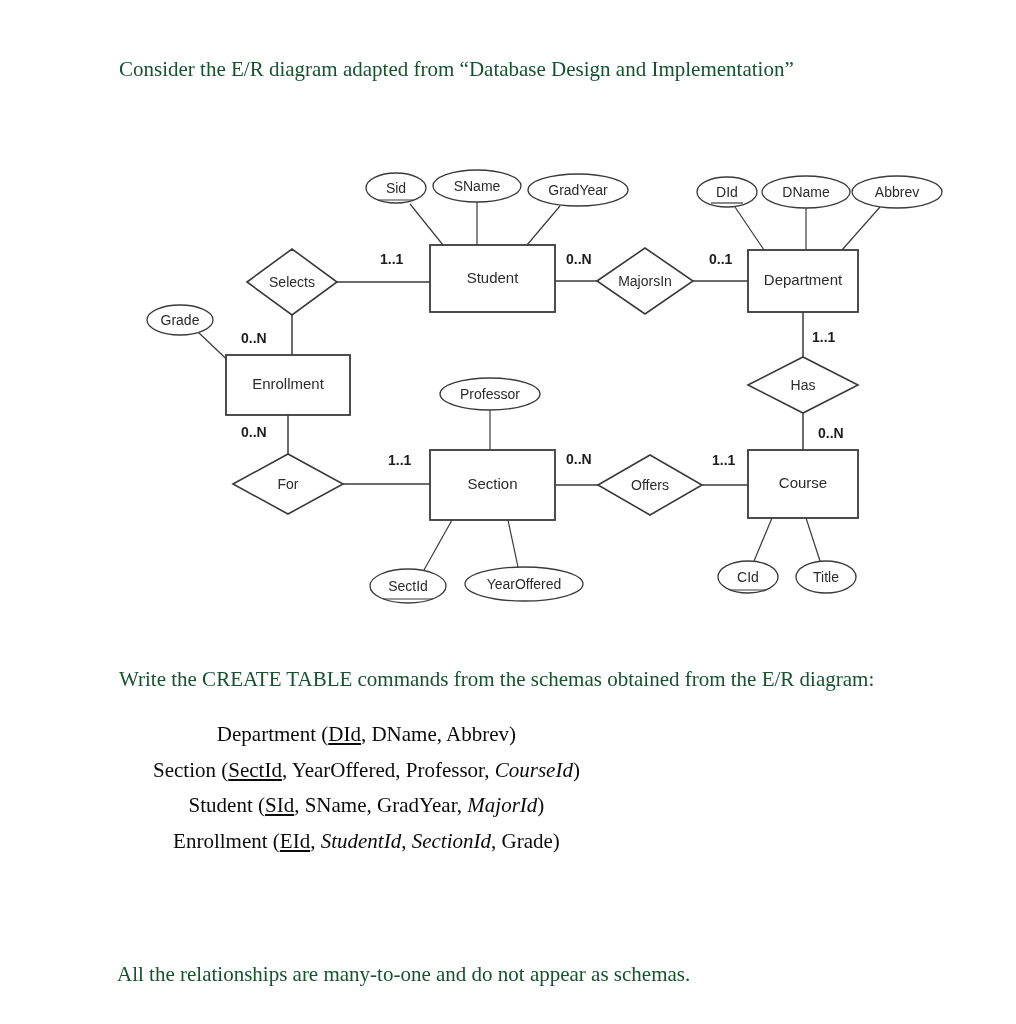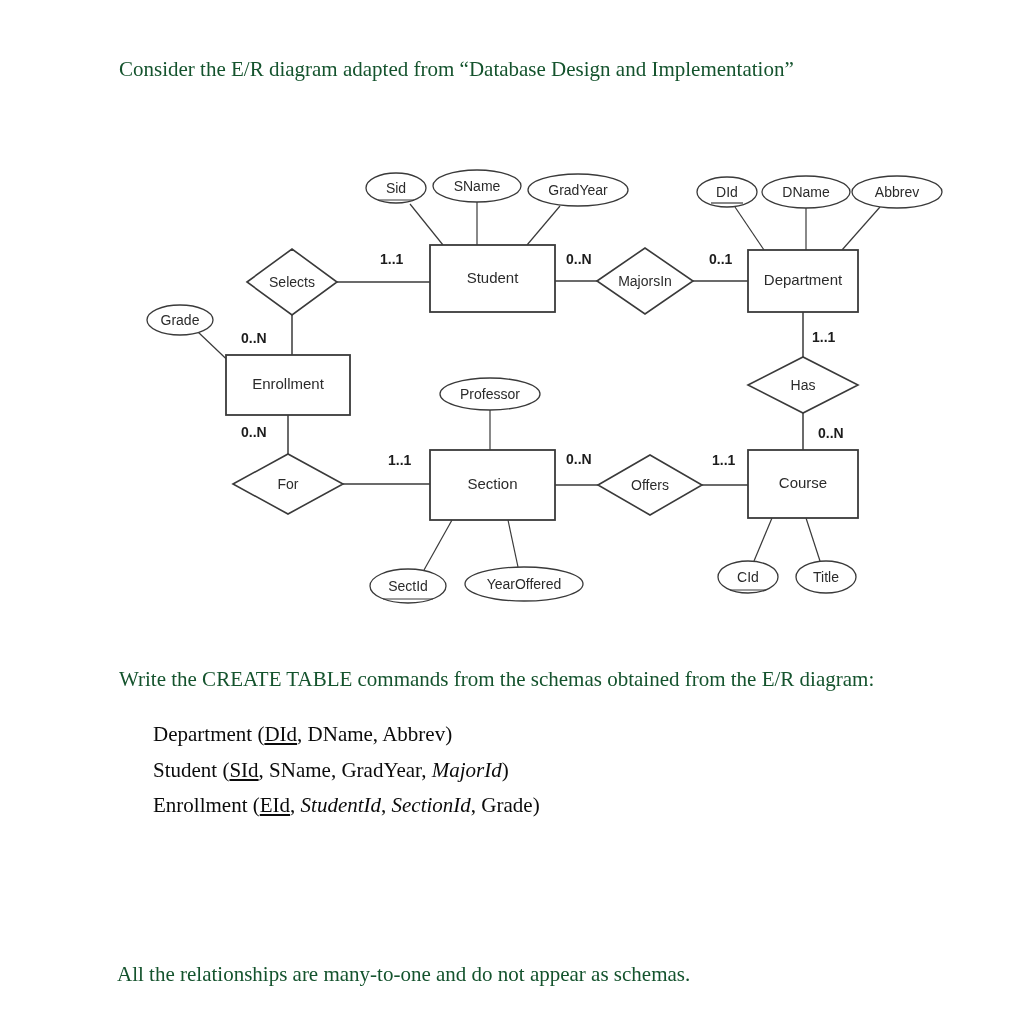--- a/index.html
+++ b/index.html
@@ -33,21 +33,21 @@
   #schema-list {
     position: absolute;
     left: 153px;
     top: 717px;
     font-family: "Liberation Serif", serif;
     font-size: 21px;
     line-height: 35.5px;
     color: #0b0b0b;
     white-space: nowrap;
   }
-  #schema-list .schema-row { display: block; }
+  #schema-list .schema-row { display: block; text-align: center; }
   .pk { text-decoration: underline; }
   .fk { font-style: italic; }
 
   
   #er-diagram {
     position: absolute;
     left: 0px;
     top: 150px;
     width: 1016px;
     height: 470px;
@@ -262,17 +262,18 @@
       <text class="er-card-label" x="566" y="310">0..N</text>
       <text class="er-card-label" x="712" y="311">1..1</text>
     </g>
   </svg>
 </div>
 
 <div class="prose" id="prompt-line">Write the CREATE TABLE commands from the schemas obtained from the E/R diagram:</div>
 
 <div id="schema-list">
     <div class="schema-row"><span>Department</span><span> (</span><span class="pk">DId</span><span>, </span><span>DName</span><span>, </span><span>Abbrev</span><span>)</span></div>
+    <div class="schema-row"><span>Section</span><span> (</span><span class="pk">SectId</span><span>, </span><span>YearOffered</span><span>, </span><span>Professor</span><span>, </span><span class="fk">CourseId</span><span>)</span></div>
     <div class="schema-row"><span>Student</span><span> (</span><span class="pk">SId</span><span>, </span><span>SName</span><span>, </span><span>GradYear</span><span>, </span><span class="fk">MajorId</span><span>)</span></div>
     <div class="schema-row"><span>Enrollment</span><span> (</span><span class="pk">EId</span><span>, </span><span class="fk">StudentId</span><span>, </span><span class="fk">SectionId</span><span>, </span><span>Grade</span><span>)</span></div>
   </div>
 
 <div class="prose" id="footnote-line">All the relationships are many-to-one and do not appear as schemas.</div>
 
 </body></html>

